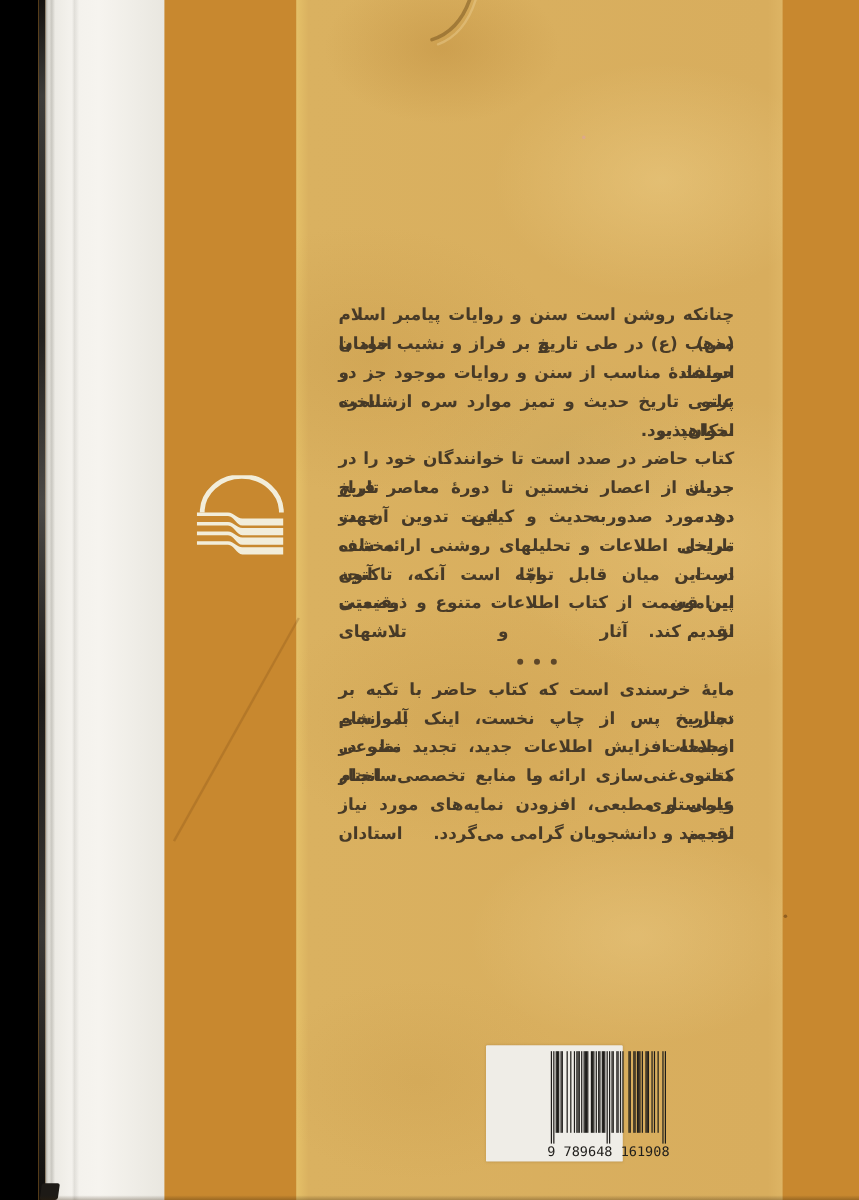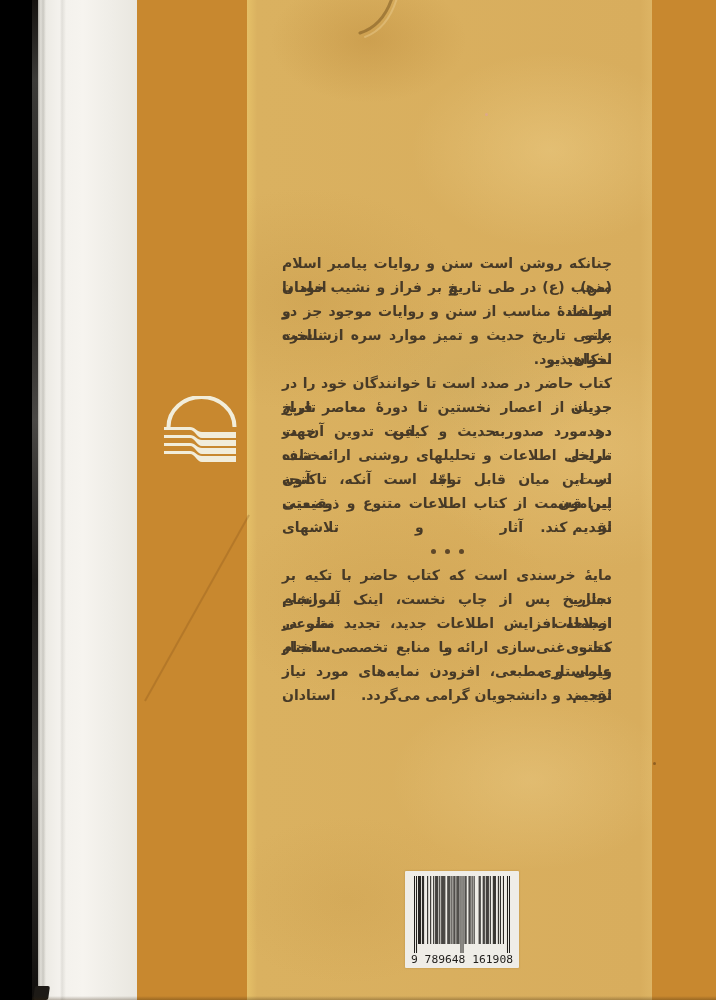--- a/index.html
+++ b/index.html
@@ -59,21 +59,21 @@
   .blurb{position:absolute;left:250px;top:251px;width:330px;
     direction:rtl;color:var(--text-brown);
     font-size:14px;font-weight:bold;line-height:24px;
     text-rendering:optimizeLegibility;}
   .tline{text-align:justify;text-align-last:justify;height:24px;overflow:visible;white-space:nowrap1;}
   .tlast{text-align-last:right;}
   .dots-row{height:24px;display:flex;gap:9px;justify-content:center;align-items:center;}
   .dot{width:5px;height:5px;border-radius:50%;background:var(--dot-brown);display:inline-block;}
 
   .barcode-box{position:absolute;left:373px;top:871px;width:114px;height:97px;
-    background:var(--barcode-bg);border-radius:1px;box-shadow:0 0 2px rgba(120,85,30,0.35);}
+    background:var(--barcode-bg);border-radius:1px;box-shadow:0 0 2px rgba(120,85,30,0.35);padding-left:45px;}
 </style>
 </head>
 <body>
 
 <div class="stage">
 
   <div class="edge-dark"></div>
   <div class="spine-strip"></div>
   <div class="gold-panel"></div>
   <div class="right-highlight"></div>

